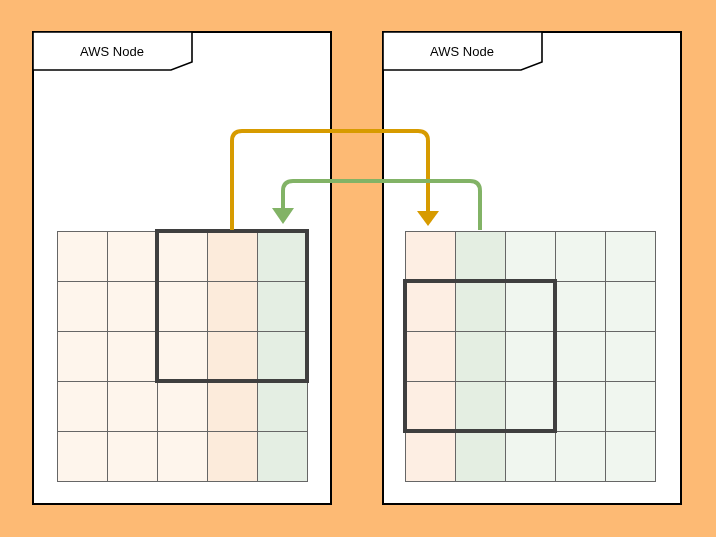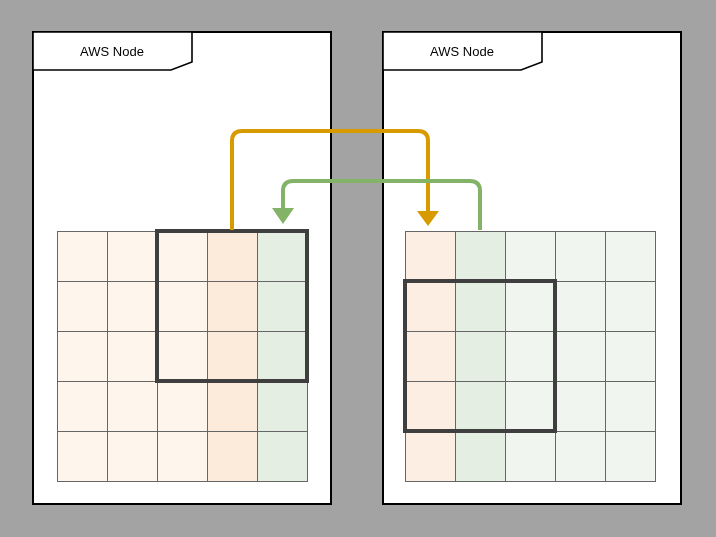--- a/index.html
+++ b/index.html
@@ -9,21 +9,21 @@
   }
   html, body { margin: 0; padding: 0; }
   body {
     font-family: "Liberation Sans", sans-serif;
     background: #ffffff;
   }
   .stage {
     position: relative;
     width: 716px;
     height: 537px;
-    background: #a3a3a3;
+    background: #fdba74;
     overflow: hidden;
   }
   .node {
     position: absolute;
     top: 31px;
     width: 300px;
     height: 474px;
     border: 2px solid var(--node-border);
     background: #ffffff;
     box-sizing: border-box;

